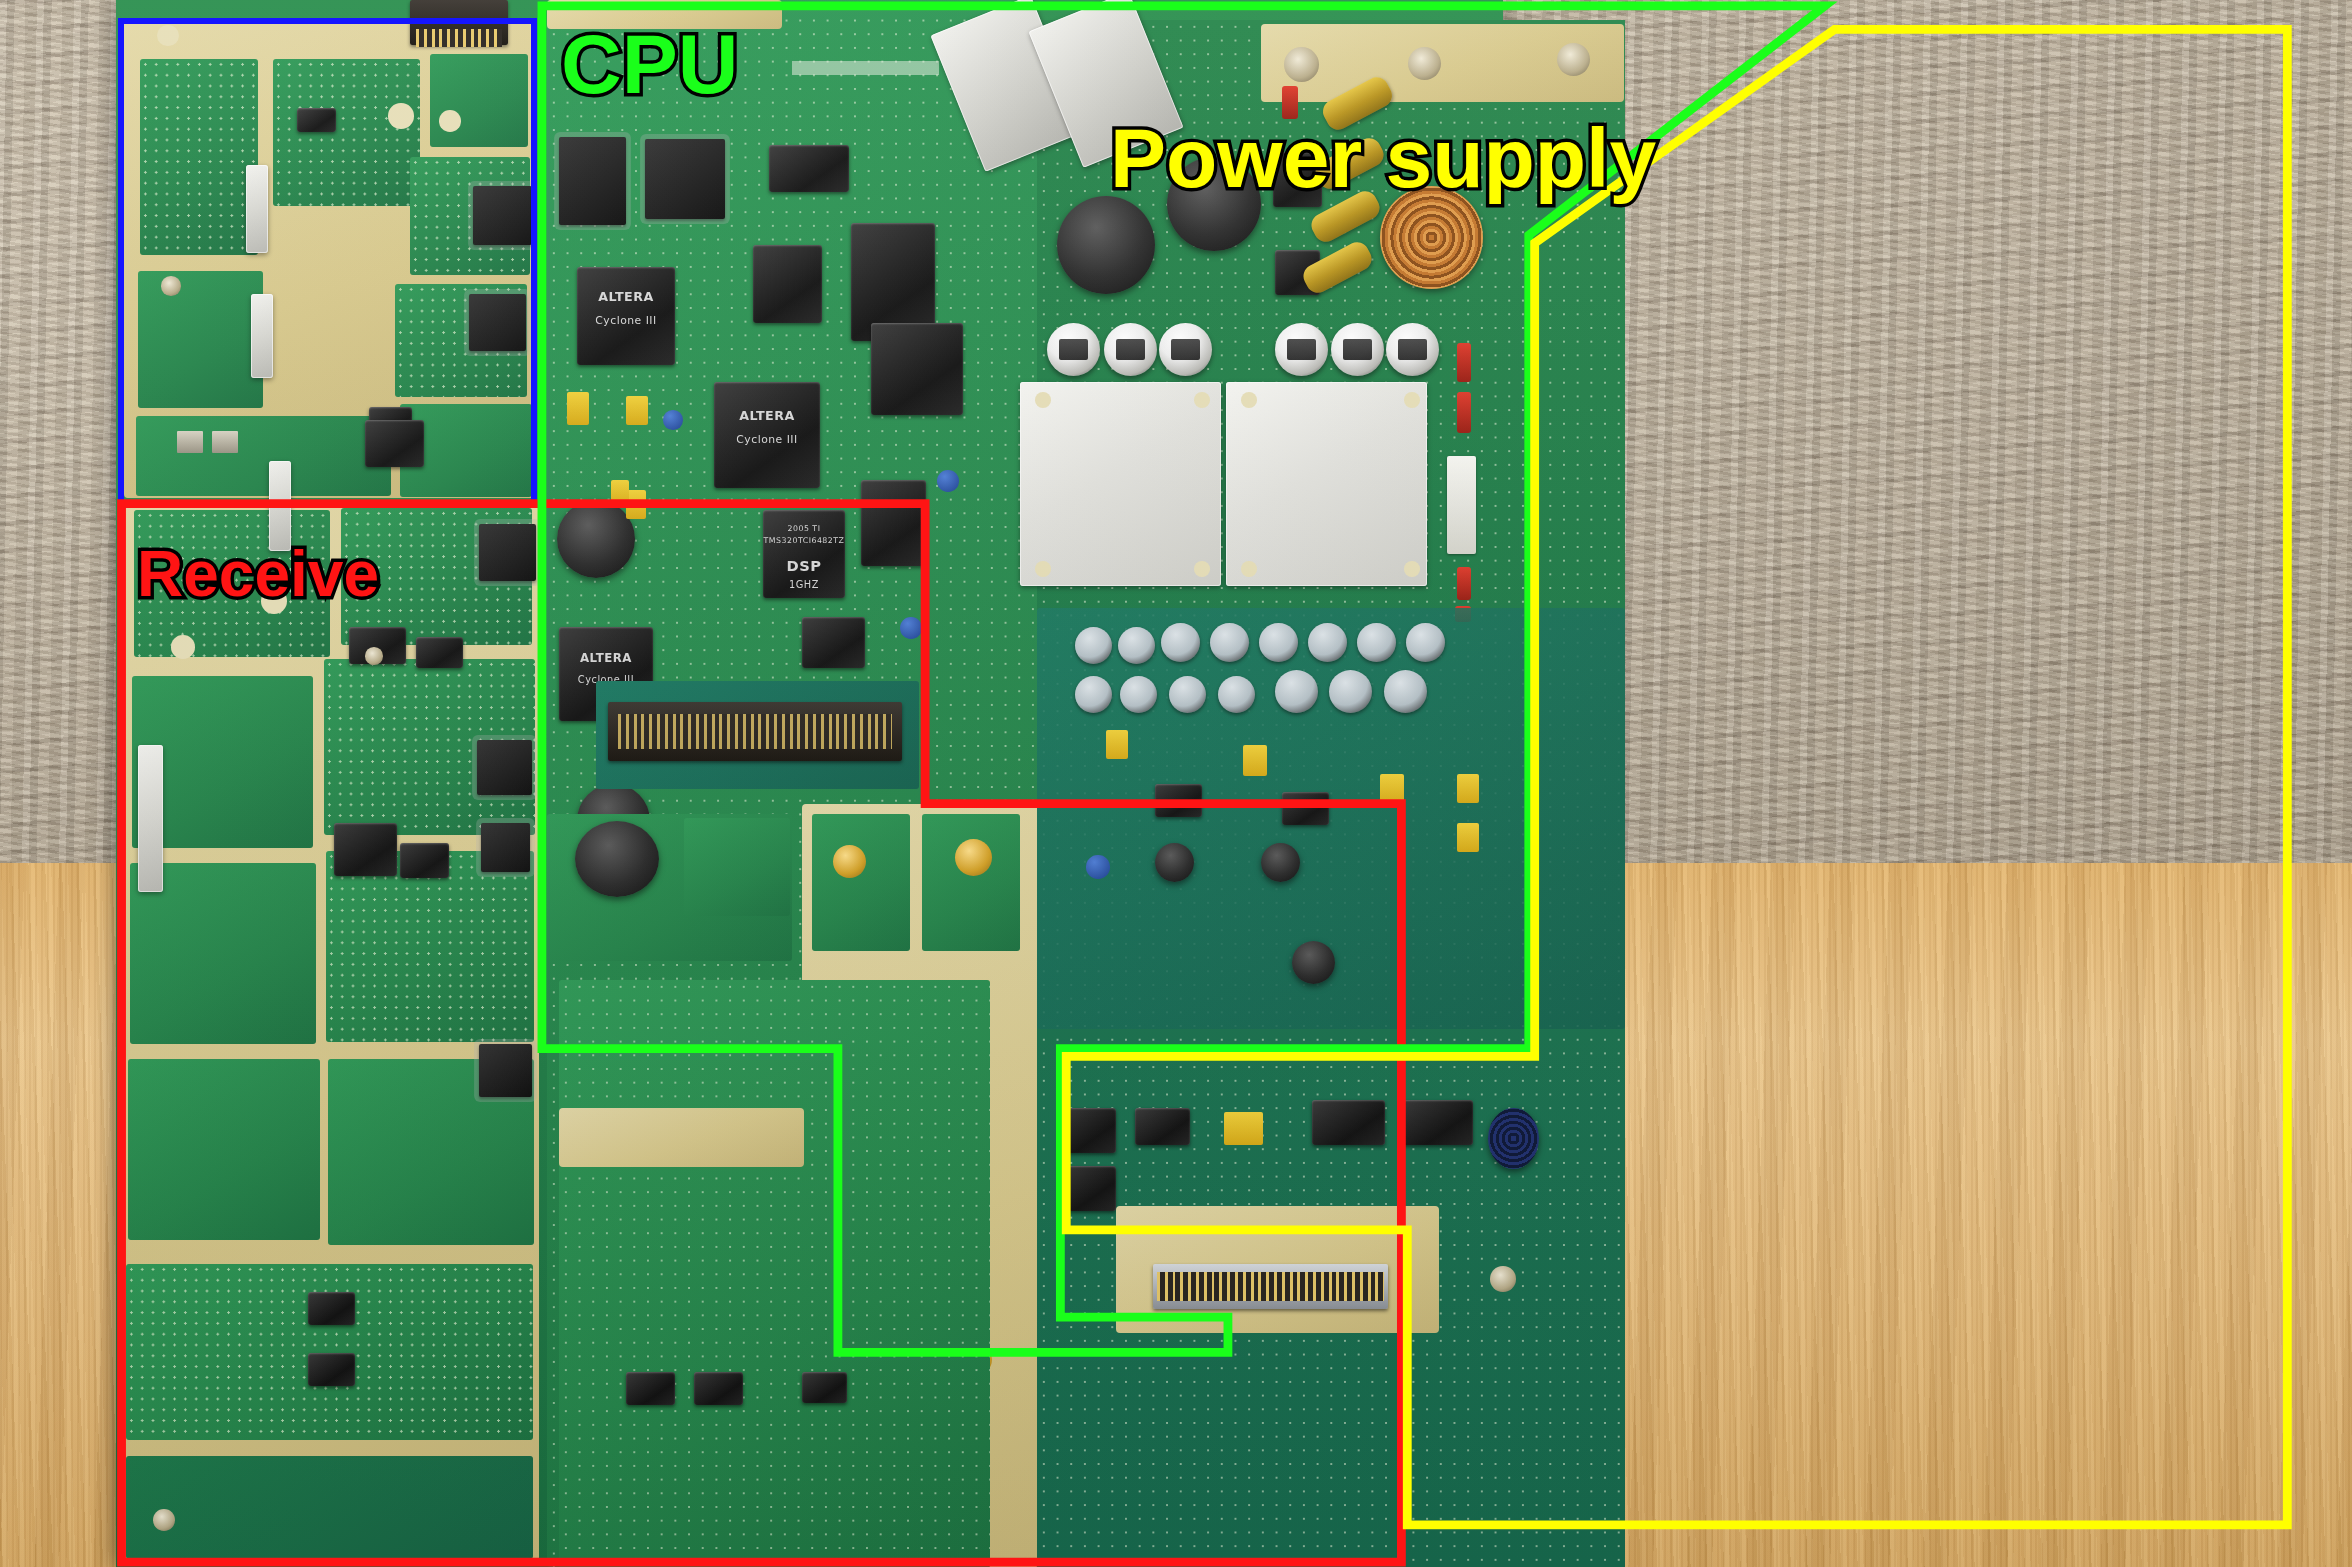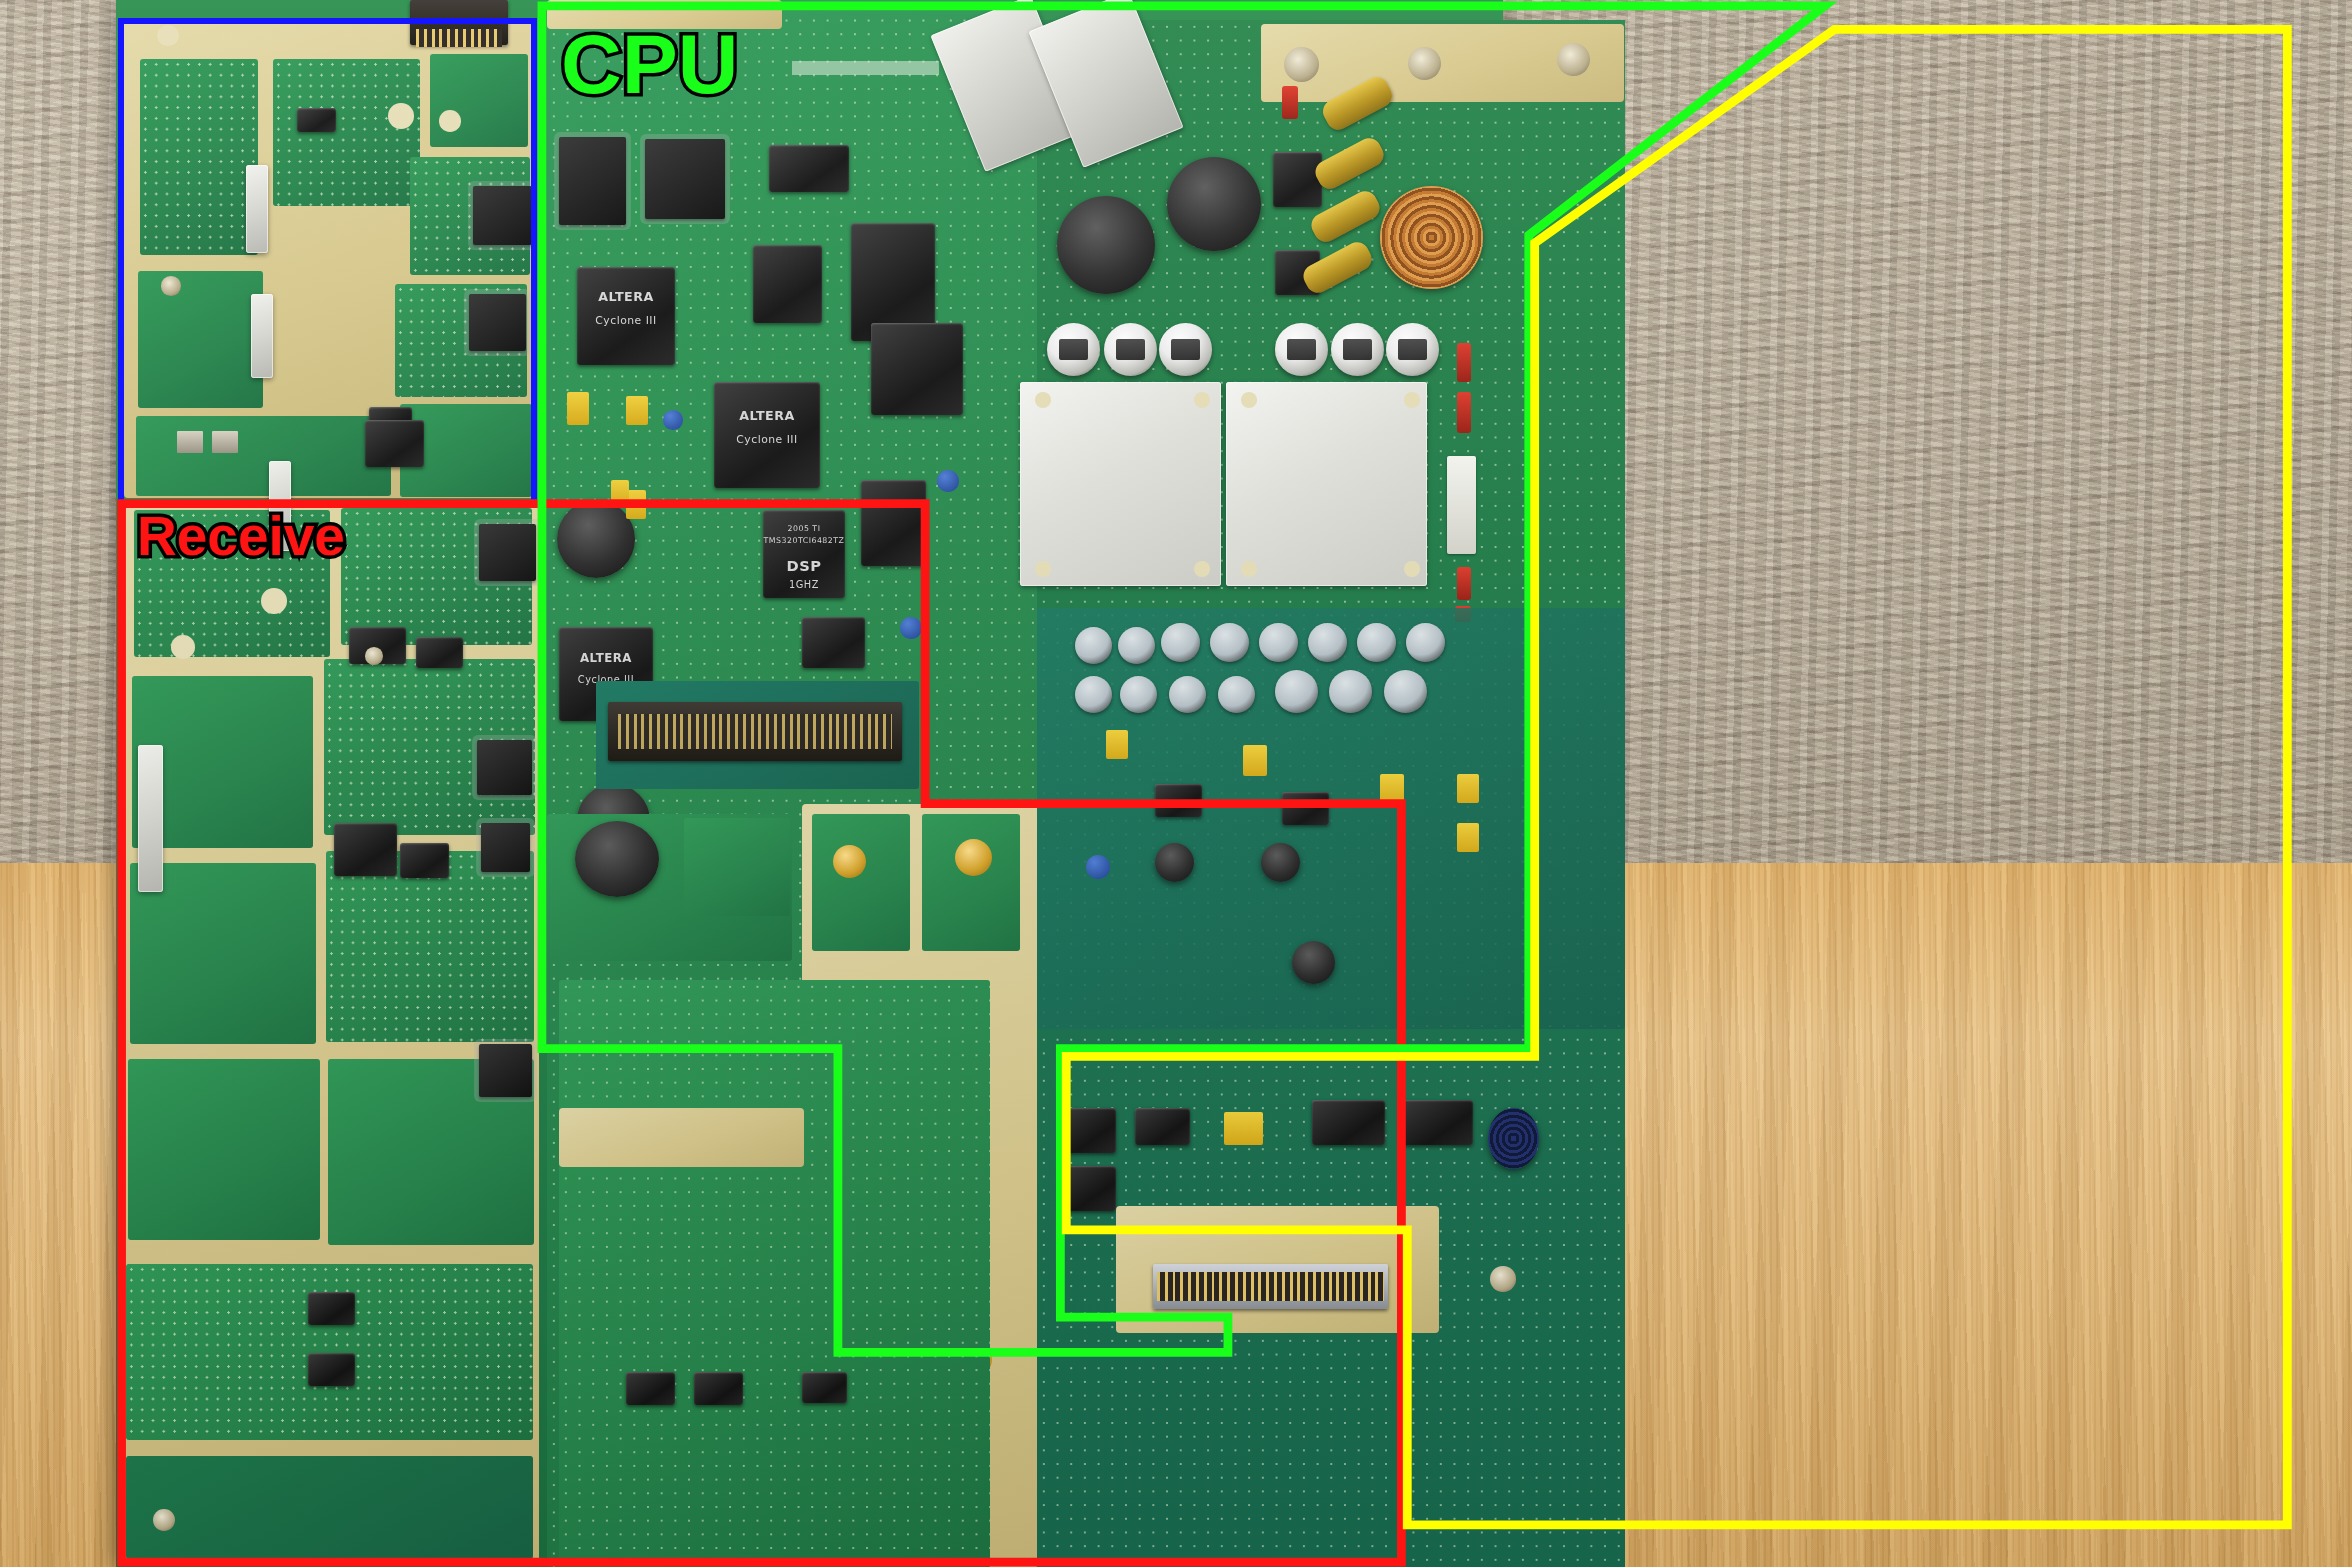--- a/index.html
+++ b/index.html
@@ -368,17 +368,18 @@
     <polygon points="553,6 1862,6 1560,240 1560,1070 1082,1070 1082,1344 1253,1344 1253,1380 1082,1380 1082,1380 855,1380 855,1070 553,1070" fill="none" stroke="#1aff1a" stroke-width="9"></polygon>
   </svg>
 
   <svg class="region" width="2352" height="1567" style="left:0;top:0;pointer-events:none;" viewBox="0 0 2400 1599">
     <polygon points="1872,30 2334,30 2334,1556 1436,1556 1436,1255 1088,1255 1088,1078 1566,1078 1566,248" fill="none" stroke="#ffff00" stroke-width="9"></polygon>
   </svg>
 
 
   <div class="lbl-txt" style="left:561px;top:21.6px;font-size:84px;color:#1aff1a;">CPU</div>
 
-  <div class="lbl-txt" style="left:137px;top:509px;font-size:55px;color:#ff1414;">Receive</div>
-
+  <div class="lbl-txt" style="left:137px;top:542px;font-size:64px;color:#ff1414;">Receive</div>
+
+  <div class="lbl-txt" style="left:1110px;top:116px;font-size:84px;color:#ffff00;">Power supply</div>
 
 </div>
 
 
 </body></html>

